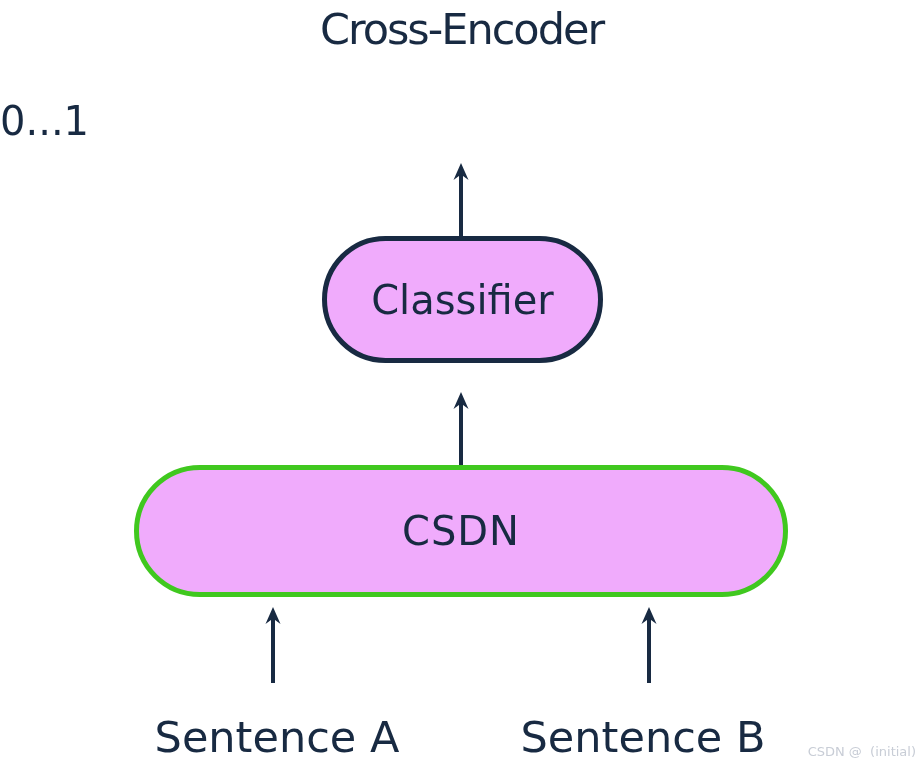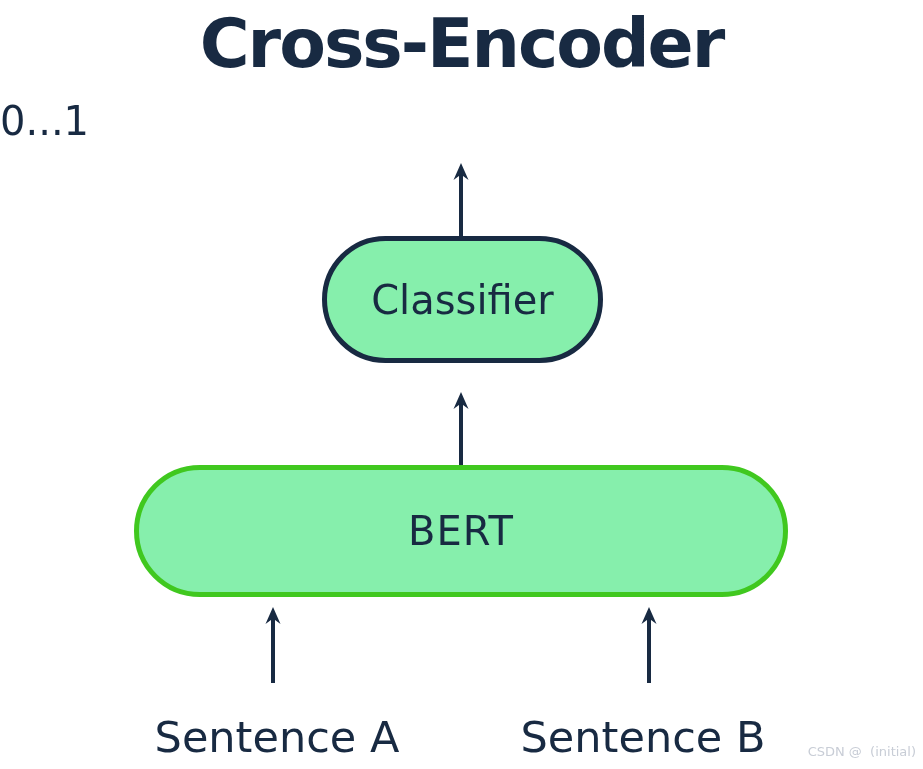--- a/index.html
+++ b/index.html
@@ -14,38 +14,38 @@
   .canvas{
     position:relative;
     width:923px;height:769px;
     background:var(--bg);
     overflow:hidden;
     color:var(--navy);
   }
   .title{
     position:absolute;top:4px;left:0;width:100%;
     text-align:center;
-    font-size:68px;font-weight:700;
+    font-size:43px;font-weight:400;
     letter-spacing:-2px;
     color:var(--navy);
   }
   .out-label{
     position:absolute;top:98px;left:0;width:100%;
     font-size:40px;font-weight:400;
     color:var(--navy);
   }
   .arrow{
     position:absolute;
     color:var(--navy);
     display:block;
   }
   .pill{
     position:absolute;
     display:flex;align-items:center;justify-content:center;
-    background:#86efac;
+    background:#f0abfc;
     border-radius:70px;
   }
   .pill-classifier{
     left:322px;top:236px;width:281px;height:127px;
     border:5px solid var(--navy);
     font-size:40px;
   }
   .pill-bert{
     left:134px;top:465px;width:654px;height:132px;
     border:5px solid var(--green);
@@ -85,21 +85,21 @@
   <div class="pill pill-classifier">
     <span>Classifier</span>
   </div>
 
   <svg class="arrow" style="left:452px;top:392px;" width="18" height="74" viewBox="0 0 18 74" aria-hidden="true">
     <line x1="9" y1="11" x2="9" y2="74" stroke="currentColor" stroke-width="4"></line>
     <polygon points="9,0 16.5,17 9,11.5 1.5,17" fill="currentColor"></polygon>
   </svg>
 
   <div class="pill pill-bert">
-    <span>BERT</span>
+    <span>CSDN</span>
   </div>
 
   <svg class="arrow" style="left:264px;top:607px;" width="18" height="76" viewBox="0 0 18 76" aria-hidden="true">
     <line x1="9" y1="11" x2="9" y2="76" stroke="currentColor" stroke-width="4"></line>
     <polygon points="9,0 16.5,17 9,11.5 1.5,17" fill="currentColor"></polygon>
   </svg>
 
   <svg class="arrow" style="left:640px;top:607px;" width="18" height="76" viewBox="0 0 18 76" aria-hidden="true">
     <line x1="9" y1="11" x2="9" y2="76" stroke="currentColor" stroke-width="4"></line>
     <polygon points="9,0 16.5,17 9,11.5 1.5,17" fill="currentColor"></polygon>

